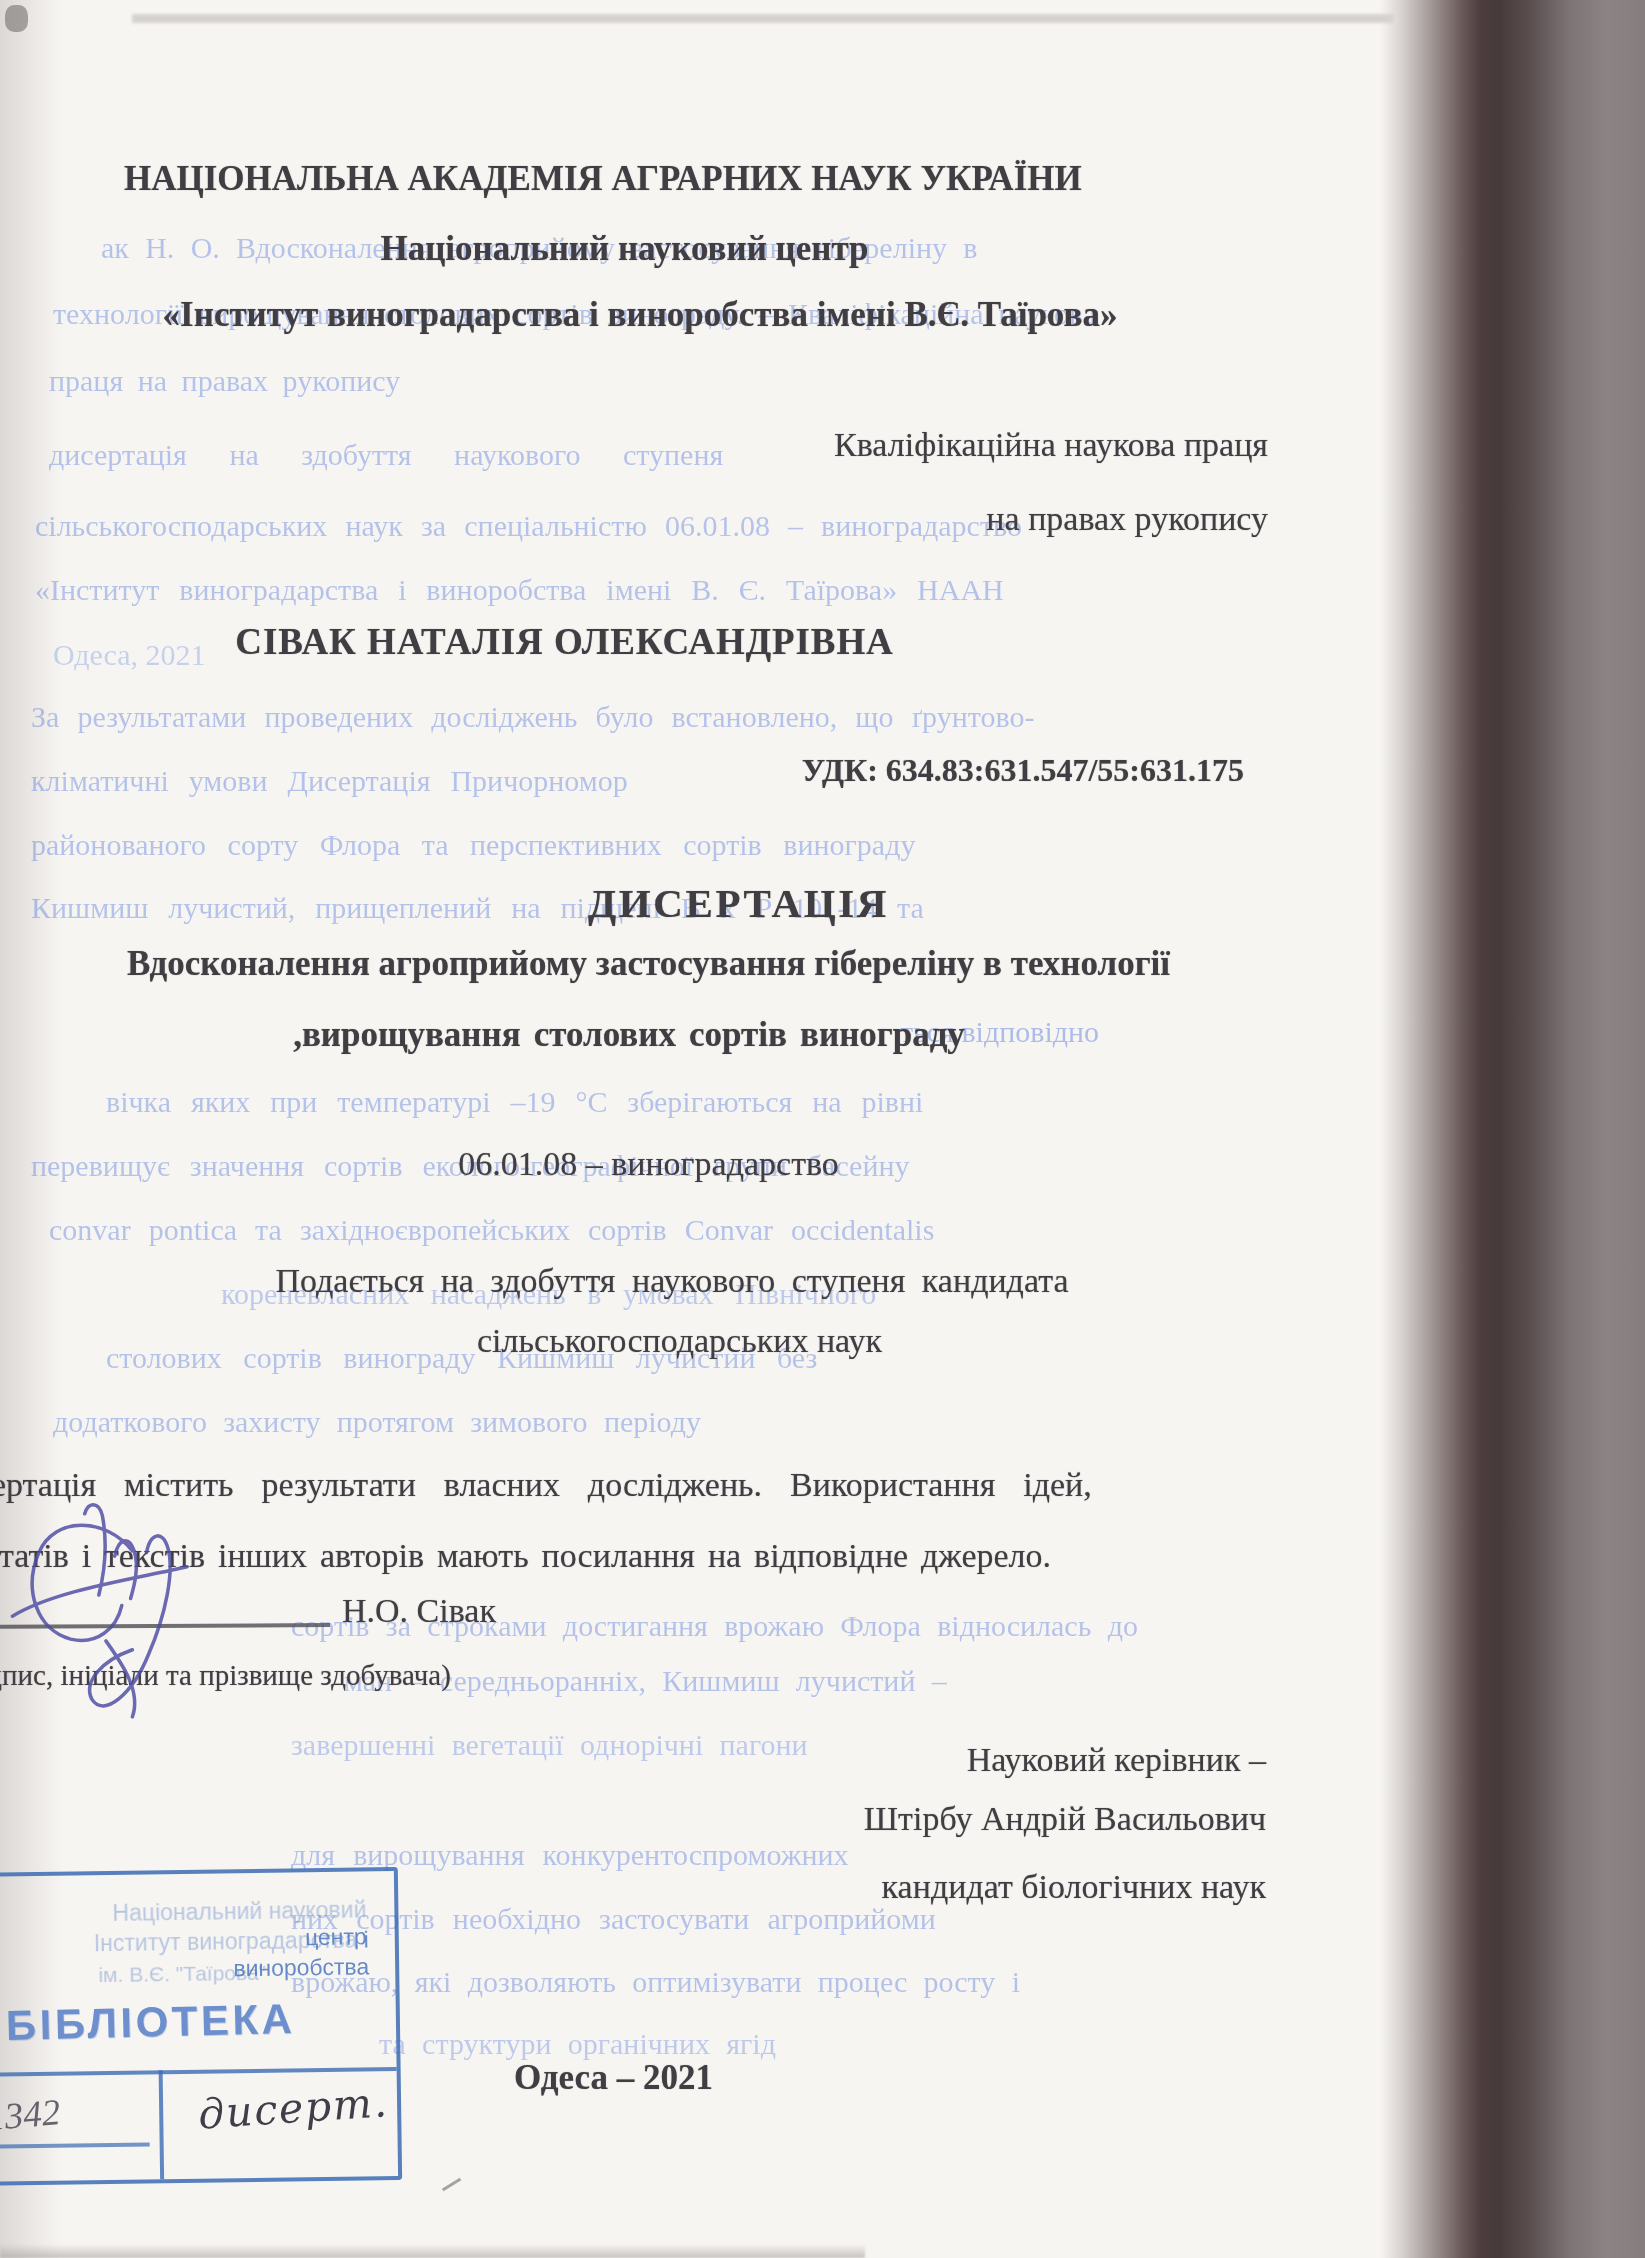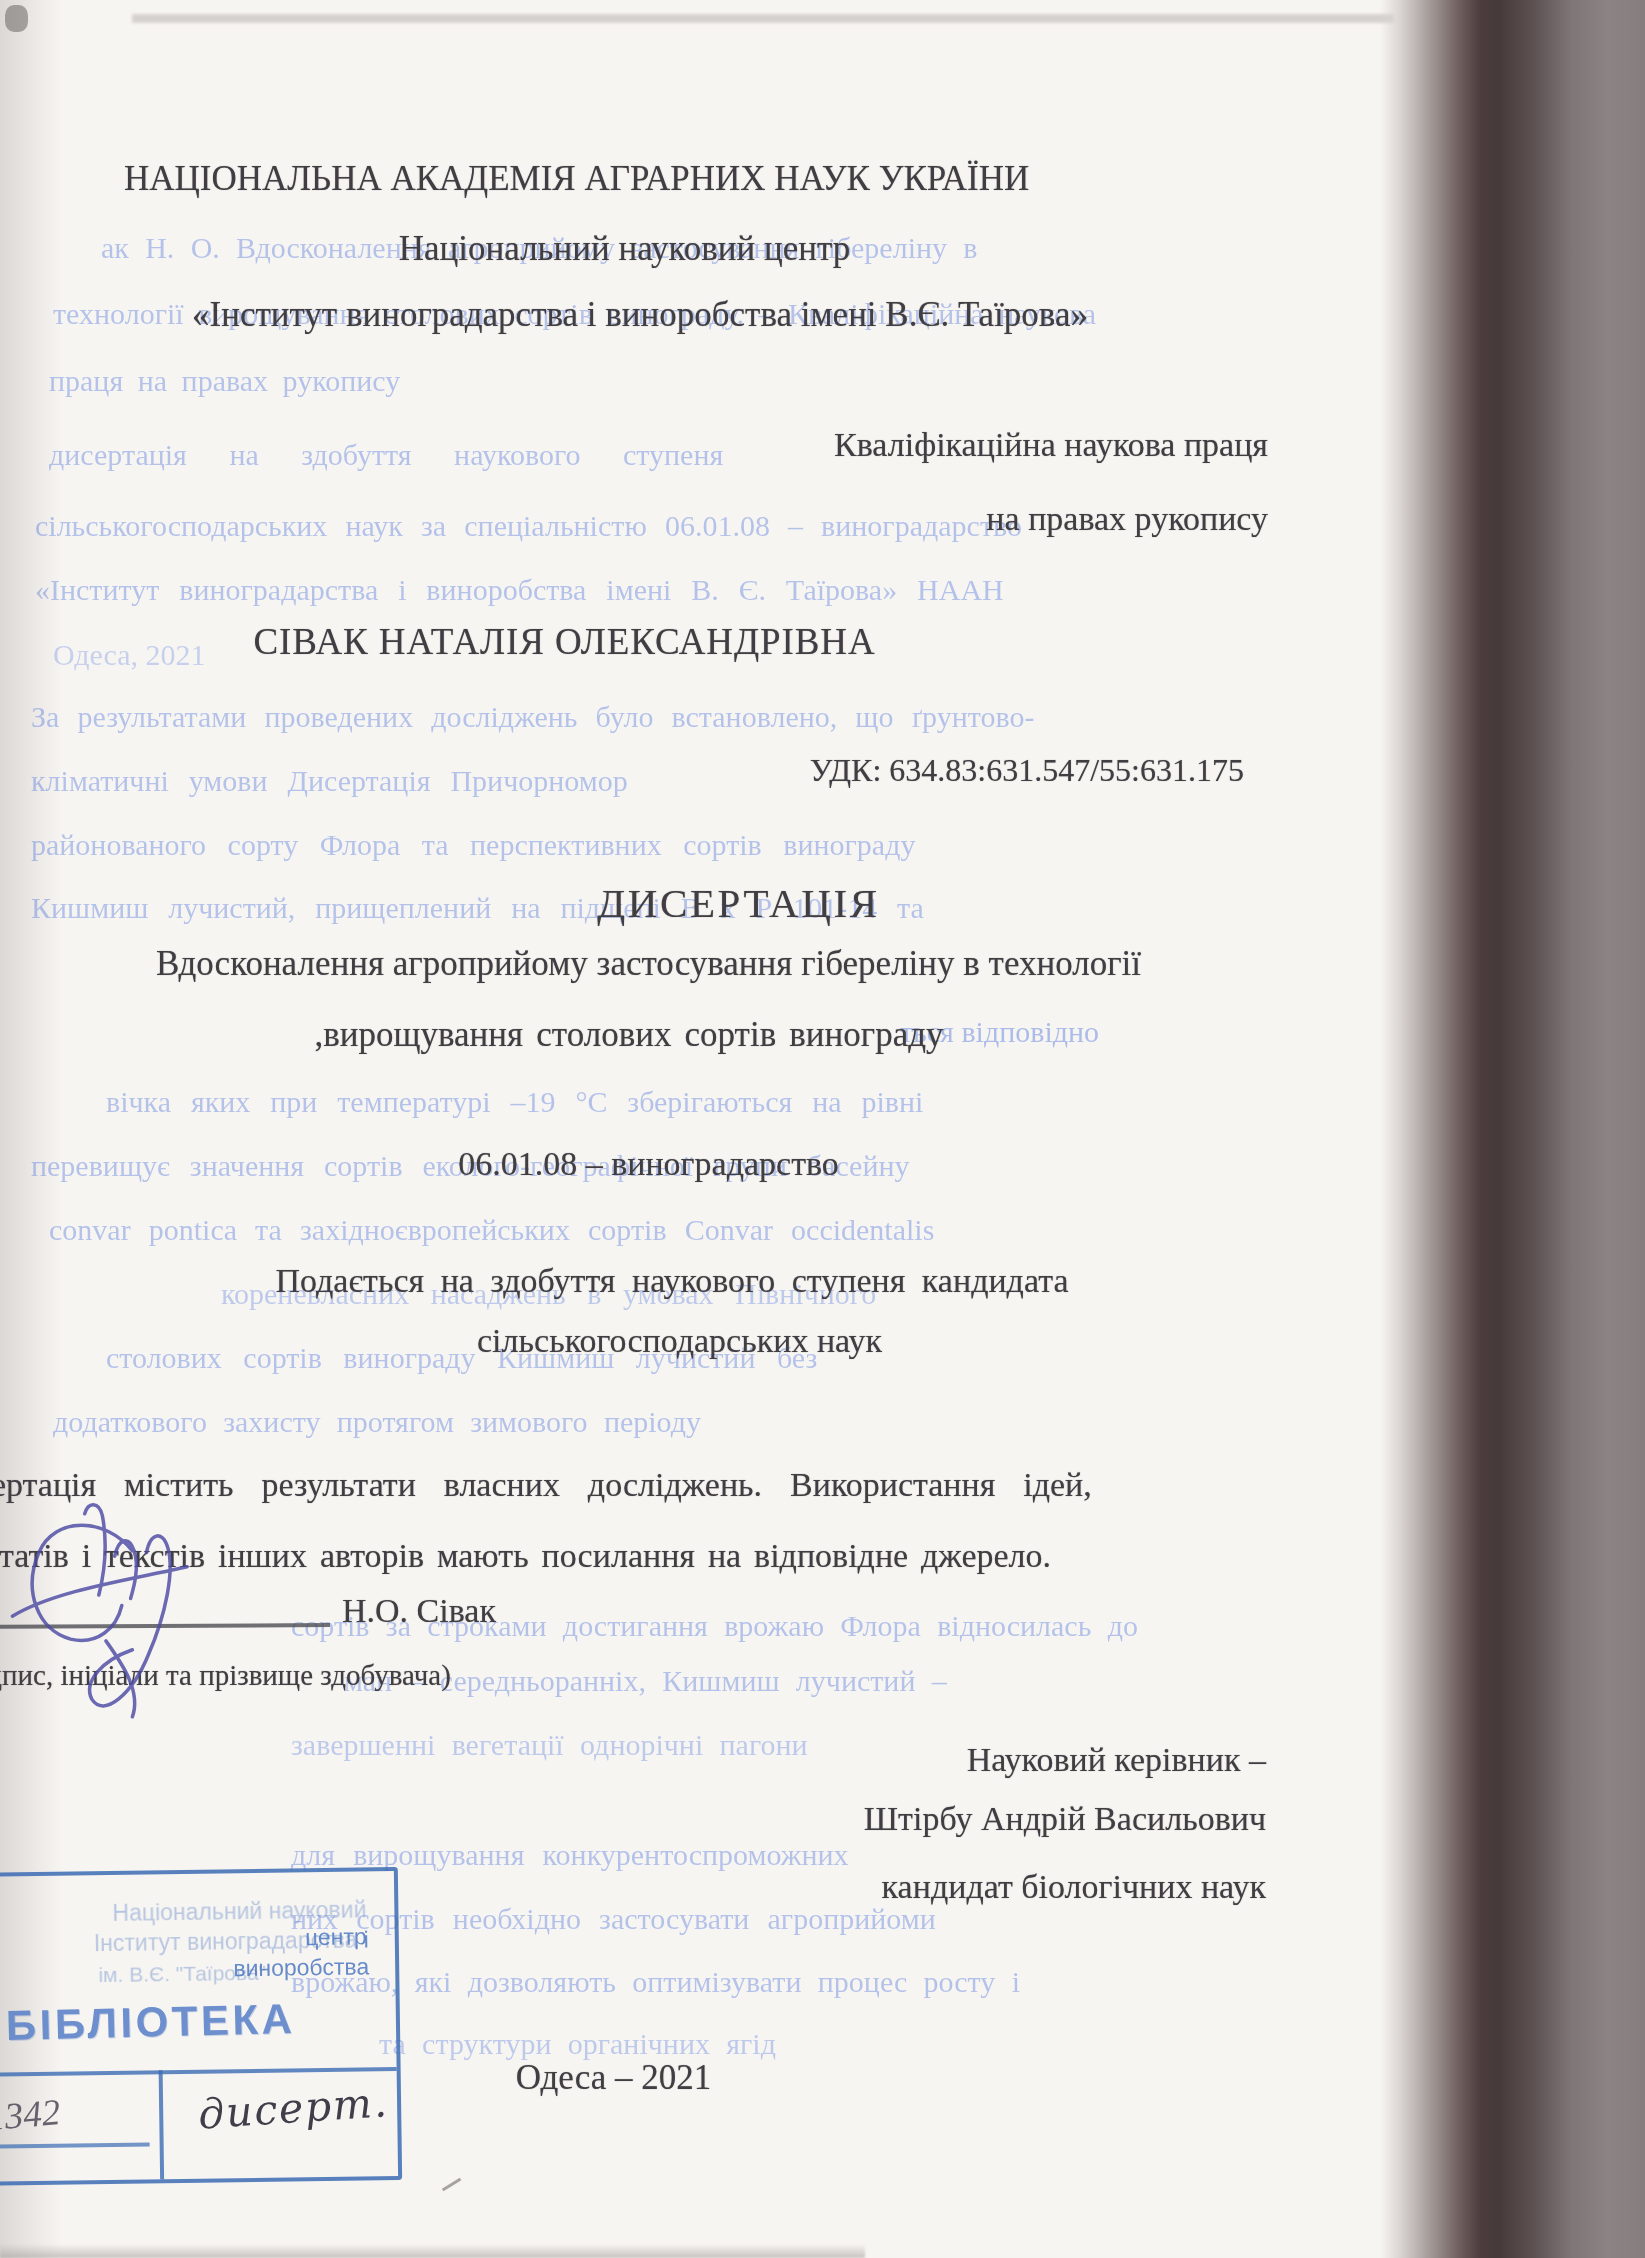--- a/index.html
+++ b/index.html
@@ -33,21 +33,21 @@
     z-index:6;
   }
   .t{
     position:absolute;
     color:#403e42;
     white-space:nowrap;
     line-height:1.05;
     text-shadow:0 0 1.1px rgba(64,62,66,.5);
     z-index:3;
   }
-  .b{font-weight:normal;}
+  .b{font-weight:bold;}
   .ctr{text-align:center;}
   .rgt{text-align:right;}
   
   .bl{
     position:absolute;
     color:#1d4ed8;
     white-space:nowrap;
     font-size:30px;
     opacity:.30;
     filter:blur(0.5px);

